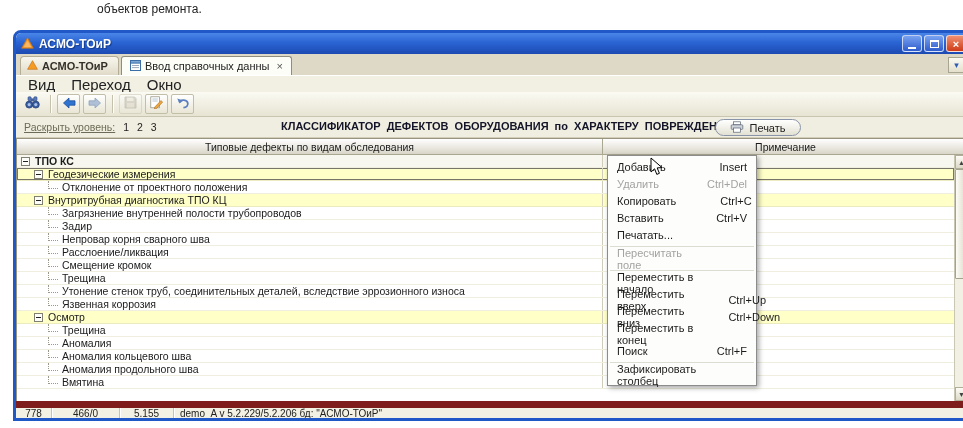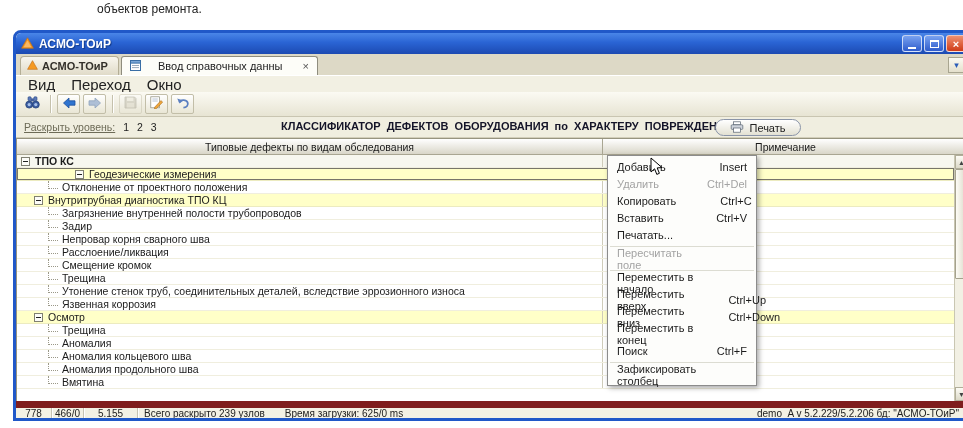--- a/index.html
+++ b/index.html
@@ -24,21 +24,21 @@
   .wbtn.close{background:linear-gradient(180deg,#ef9070,#cf3c18);font-weight:bold;}
   .wbtn.min i{display:block;width:8px;height:2px;background:#fff;margin-top:8px;}
   .wbtn.max i{display:block;width:9px;height:8px;border:1px solid #fff;border-top:2px solid #fff;}
   .wbtn.close::after{content:"×";}
 
   
   .tabstrip{height:21px;flex:none;display:flex;align-items:flex-end;background:#ddd9c6;padding:1px 4px 0 4px;}
   .hometab{height:19px;display:flex;align-items:center;gap:4px;padding:0 10px 0 6px;
     background:linear-gradient(180deg,#f8f6ee,#e0dbc8);border:1px solid #b4ae96;border-bottom:none;
     border-radius:4px 4px 0 0;font-size:11px;font-weight:bold;color:#33302a;}
-  .tab.active{height:19px;display:flex;align-items:center;gap:17px;padding:0 8px;margin-left:2px;
+  .tab.active{height:19px;display:flex;align-items:center;gap:4px;padding:0 8px;margin-left:2px;
     background:#fdfdf8;border:1px solid #8f8d7e;border-bottom:none;border-radius:3px 3px 0 0;
     font-size:11px;color:#222;}
   .tclose{color:#555;font-size:11px;margin-left:3px;}
   .tclose::after{content:"×";}
   .tabmenu{margin-left:auto;width:17px;height:16px;margin-bottom:2px;border:1px solid #a8a590;
     background:linear-gradient(180deg,#fbfaf2,#e4e0cc);display:flex;align-items:center;justify-content:center;
     color:#2a5cb8;font-size:9px;}
   .tabmenu span::after{content:"▾";}
 
   
@@ -73,21 +73,21 @@
   .hc{display:flex;align-items:center;justify-content:center;}
   .hc1{width:586px;border-right:1px solid #a9a692;}
   .hc2{flex:1;}
   .gbodywrap{flex:1;display:flex;overflow:hidden;}
   .gbody{flex:1;display:flex;flex-direction:column;overflow:hidden;}
 
   .trow{height:13px;flex:none;display:flex;font-size:10.5px;color:#1b1b1b;border-bottom:1px solid #f0eede;background:#fff;}
   .trow.root{background:#f7f7ef;}
   .trow.root .lbl{font-weight:bold;}
   .trow.group{background:#ffffc8;border-bottom-color:#ecebc0;}
-  .trow.selected{box-shadow:inset 0 0 0 1px #77756a;padding-left:41px;}
+  .trow.selected{box-shadow:inset 0 0 0 1px #77756a;}
   .tcell{display:flex;align-items:center;overflow:hidden;white-space:nowrap;}
   .c1{width:586px;border-right:1px solid #cfccba;}
   .c2{flex:1;}
   .c1.lvl0{padding-left:4px;}
   .c1.lvl1{padding-left:17px;}
   .c1.lvl2{padding-left:31px;}
   .pm{width:9px;height:9px;border:1px solid #808072;background:#fcfcf8;flex:none;margin-right:5px;position:relative;}
   .pm::after{content:"";position:absolute;left:1px;top:3px;width:5px;height:1px;background:#222;}
   .elbow{width:10px;height:8px;border-left:1px dotted #9a9888;border-bottom:1px dotted #9a9888;flex:none;margin:0 4px 5px 0;}
 
@@ -99,21 +99,21 @@
   .sbtn.down::after{content:"▼";}
   .sthumb{height:110px;flex:none;margin:0;border:1px solid #a5a28e;border-radius:1px;
     background:linear-gradient(90deg,#fdfcf6,#d9d6c4);}
   .strack{flex:1;}
 
   
   .statusbar{height:17px;flex:none;display:flex;align-items:stretch;background:#f3f1e4;
     border-top:7px solid #7f1d1d;font-size:10px;color:#222;}
   .sbc{display:flex;align-items:center;padding:0 6px;border-right:1px solid #c6c3b2;box-shadow:1px 0 0 #fff;}
   .sbc.n1{width:36px;justify-content:center;}
-  .sbc.n2{width:32px;justify-content:center;}
+  .sbc.n2{width:68px;justify-content:center;}
   .sbc.n3{width:54px;justify-content:center;}
   .sbc.info{flex:1;gap:20px;border-right:none;box-shadow:none;}
   .sbc.right{border-right:none;box-shadow:none;padding-right:10px;color:#222;}
 
   
   .ctxmenu{position:absolute;left:607px;top:155px;width:150px;z-index:50;background:#fdfdfb;
     border:1px solid #8c8c8c;box-shadow:2px 2px 5px rgba(0,0,0,.35);padding:2px 0;font-size:11px;color:#1c1c1c;}
   .mitem{height:17px;display:flex;align-items:center;justify-content:space-between;padding:0 9px;}
   .mitem .key{color:#1c1c1c;margin-left:20px;padding-left:24px;}
   .mitem.disabled,.mitem.disabled .key{color:#a3a3a3;}
@@ -398,24 +398,20 @@
         <div class="strack"></div>
         <div class="sbtn down"></div>
       </div>
     </div>
   </div>
 
   <div class="statusbar">
     <div class="sbc n1">778</div>
     <div class="sbc n2">466/0</div>
     <div class="sbc n3">5.155</div>
-    <div class="sbc info">
-      <span>Всего раскрыто 239 узлов</span>
-      <span>Время загрузки: 625/0 ms</span>
-    </div>
     <div class="sbc right">demo_A  v 5.2.229/5.2.206  бд: "АСМО-ТОиР"</div>
   </div>
 </div>
 
 <div class="ctxmenu">
     <div class="mitem">
       <span>Добавить</span>
       <span class="key">Insert</span>
     </div>
     <div class="mitem disabled">

